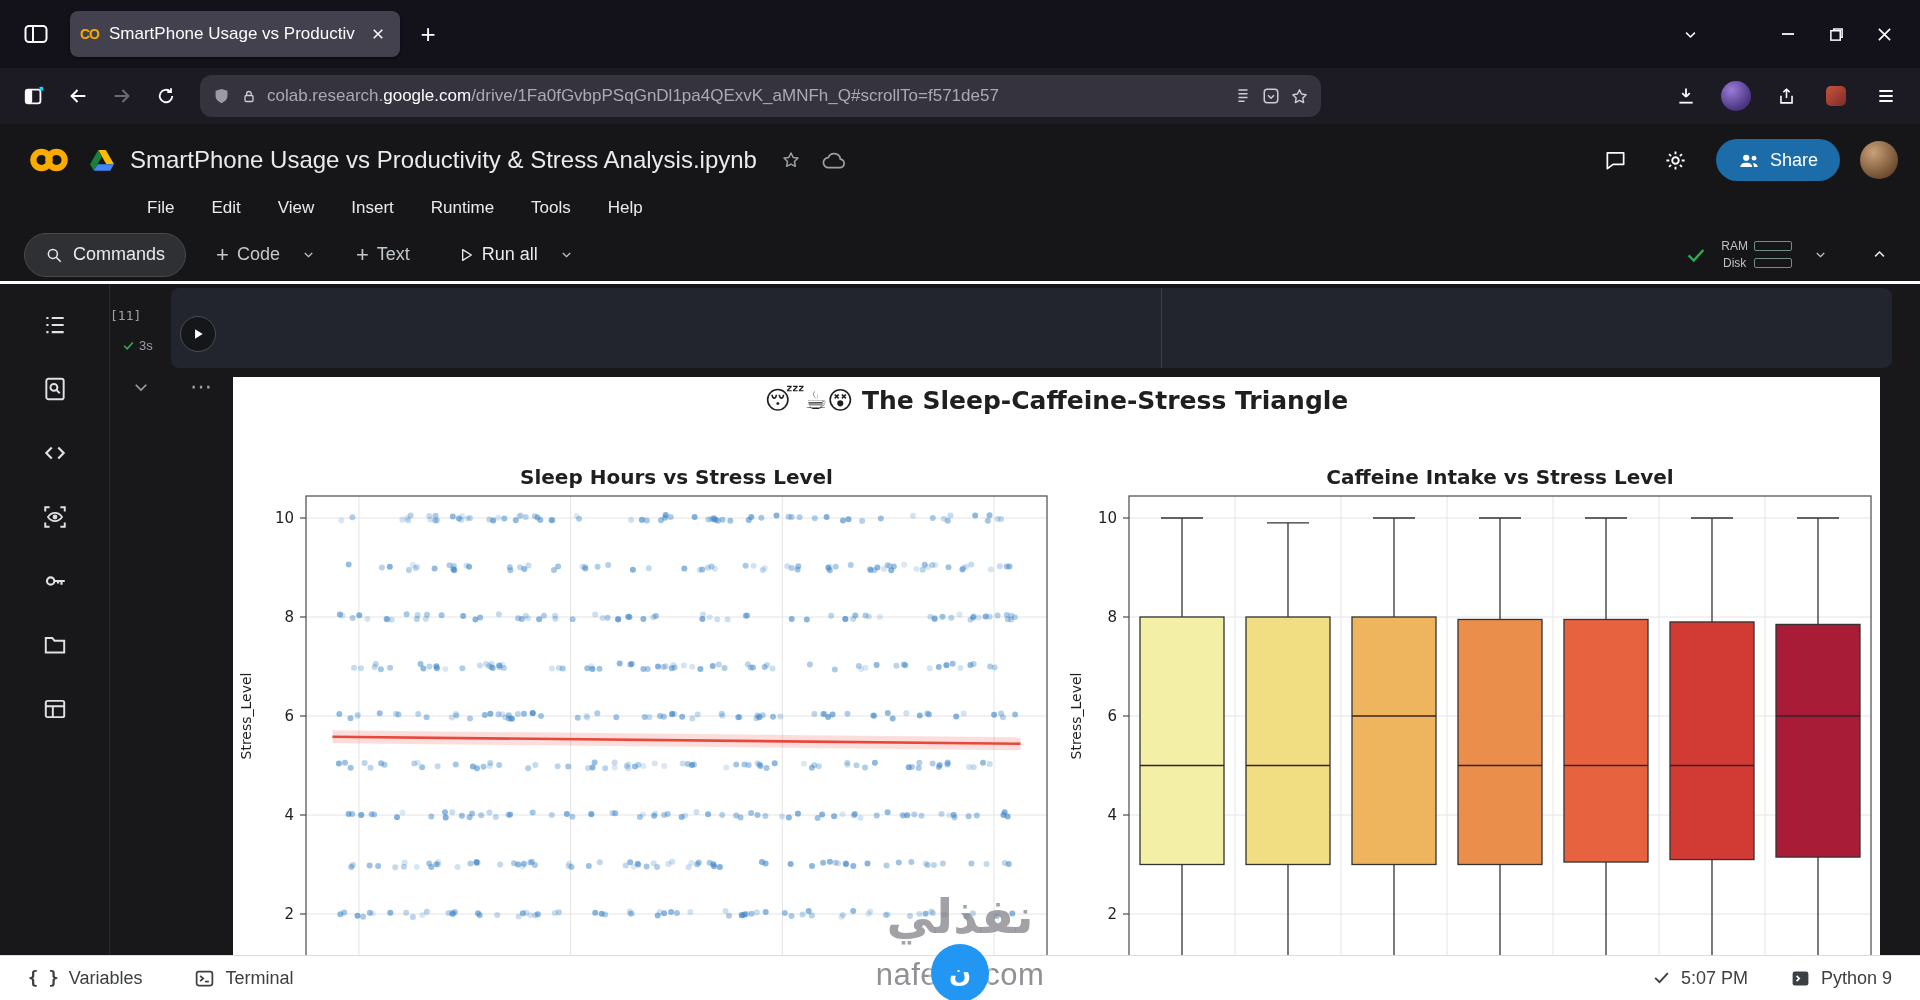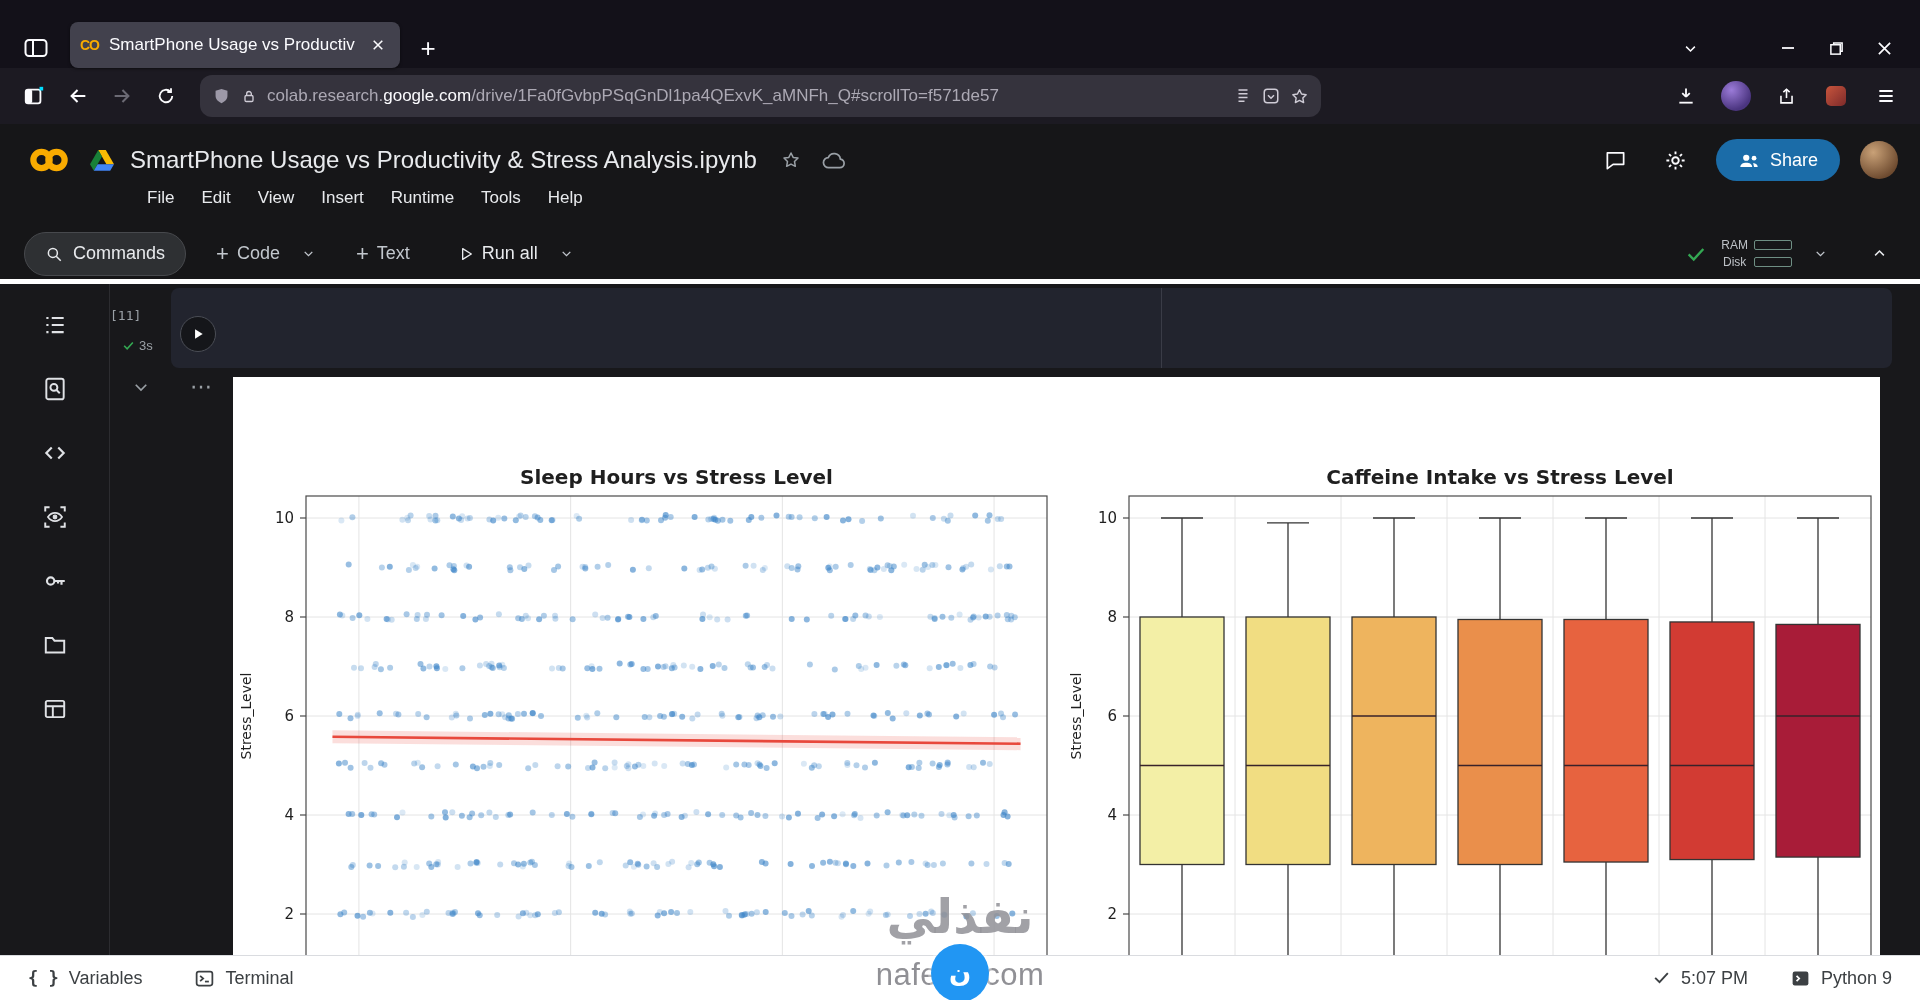--- a/index.html
+++ b/index.html
@@ -1,20 +1,20 @@
 <!DOCTYPE html>
 <html style="--share-button: #1b6ca8; --accent-green: #34a853; --colab-logo: #f9ab00; --watermark-blue: #2196f3;"><head>
 <meta charset="utf-8">
 <style>
   *{margin:0;padding:0;box-sizing:border-box}
   html,body{width:1920px;height:1000px;overflow:hidden;background:#000;font-family:"Liberation Sans",sans-serif;-webkit-font-smoothing:antialiased}
   svg{display:block}
 
   
-  .tabbar{height:68px;background:#131119;display:flex;align-items:flex-end;padding:0 16px;color:#fbfbfe}
+  .tabbar{height:68px;background:#131119;display:flex;align-items:center;padding:0 16px;color:#fbfbfe}
   .ibtn{display:flex;align-items:center;justify-content:center;width:40px;height:40px;border-radius:6px;color:#fbfbfe;flex:0 0 auto;cursor:default}
   .tab{display:flex;align-items:center;gap:10px;width:330px;height:46px;background:#42414d;border-radius:8px;margin-left:14px;padding:0 10px;box-shadow:0 1px 3px rgba(0,0,0,.5)}
   .tab-fav{color:#f9ab00;font-weight:bold;font-size:14px;letter-spacing:-1px}
   .tab-title{flex:1;font-size:17px;white-space:nowrap;overflow:hidden;color:#fbfbfe}
   .newtab{font-size:26px;margin-left:8px;color:#fbfbfe}
   .winctl{display:flex;align-items:center;gap:8px;margin-left:auto}
   .navbar{height:56px;background:#1c1a22;display:flex;align-items:center;padding:0 14px;gap:4px;color:#fbfbfe}
   .urlbar{flex:0 1 1121px;height:42px;background:#35333d;border-radius:12px;display:flex;align-items:center;gap:10px;padding:0 12px;margin:0 10px;color:#cfccd6}
   .url-text{flex:1;font-size:17px;white-space:nowrap;overflow:hidden;color:#aca9b4}
   .url-domain{color:#fbfbfe}
@@ -23,25 +23,25 @@
   .ext-square{width:20px;height:20px;border-radius:5px;background:linear-gradient(135deg,#c8553d,#7c2a2a)}
   .dim{color:#6b6a74}
 
   
   .colab-header{height:104px;background:#161618;color:#e8eaed;padding:8px 0 0 22px}
   .ch-row1{display:flex;align-items:center;height:56px;gap:14px;padding-right:22px}
   .nb-title{font-size:24px;color:#e8eaed;margin-left:2px}
   .ch-right{display:flex;align-items:center;gap:20px;margin-left:auto}
   .share-btn{display:flex;align-items:center;gap:10px;height:42px;padding:0 22px;border-radius:21px;background:var(--share-button,#1b6ca8);color:#fff;font-size:18px}
   .avatar-lg{width:38px;height:38px;border-radius:50%;background:radial-gradient(circle at 35% 30%,#c9a177,#6d4a2f 75%)}
-  .menubar{display:flex;gap:27px;padding-left:125px;height:40px;align-items:flex-start}
+  .menubar{display:flex;gap:37px;padding-left:125px;height:40px;align-items:center}
   .menu-item{font-size:17px;color:#e8eaed}
 
   
-  .toolbar{height:56px;background:#161618;display:flex;align-items:center;padding:0 24px;gap:6px;color:#c2c7cd;border-bottom:5px solid #ffffff}
+  .toolbar{height:56px;background:#161618;display:flex;align-items:center;padding:0 24px;gap:6px;color:#c2c7cd;border-bottom:3px solid #ffffff}
   .commands{display:flex;align-items:center;gap:10px;height:44px;padding:0 20px;border-radius:22px;background:#2e3033;border:1px solid #47494d;color:#e8eaed;font-size:18px;margin-right:14px}
   .tbtn{display:flex;align-items:center;gap:8px;height:40px;padding:0 10px;border-radius:6px;font-size:18px;color:#c2c7cd}
   .plus{font-size:22px;line-height:1}
   .tb-right{display:flex;align-items:center;gap:14px;margin-left:auto}
   .gauges{display:grid;grid-template-columns:auto 38px;gap:3px 6px;align-items:center}
   .glabel{font-size:12px;color:#bdc1c6;text-align:center}
   .gbar{height:10px;border:1px solid #6f8f84;border-radius:2px;overflow:hidden}
   .gfill{height:100%;background:linear-gradient(90deg,#3fa58a,#4db6ac)}
   .green{color:var(--accent-green,#34a853)}
 
@@ -399,20 +399,21 @@
     </div>
 
     <span class="out-ctl" style="left:22px">
       <svg width="18" height="18" viewBox="0 0 24 24">
           <path d="M5 9l7 7 7-7" fill="none" stroke="currentColor" stroke-width="2.2"></path>
         </svg>
     </span>
     <span class="out-ctl" style="left:80px;top:90px;font-size:22px;letter-spacing:2px">⋯</span>
 
     <div class="output figure">
+      <div class="suptitle">😴☕😵 The Sleep-Caffeine-Stress Triangle</div>
       <div class="sp-title sp2">Caffeine Intake vs Stress Level</div>
       <div class="sp-title sp1">Sleep Hours vs Stress Level</div>
       <svg id="chart-scatter" width="830" height="468">
           <line x1="73" y1="427" x2="814" y2="427" stroke="#e4e4e4" stroke-width="1"></line>
           <line x1="73" y1="328" x2="814" y2="328" stroke="#e4e4e4" stroke-width="1"></line>
           <line x1="73" y1="229" x2="814" y2="229" stroke="#e4e4e4" stroke-width="1"></line>
           <line x1="73" y1="130" x2="814" y2="130" stroke="#e4e4e4" stroke-width="1"></line>
           <line x1="73" y1="31" x2="814" y2="31" stroke="#e4e4e4" stroke-width="1"></line>
           <line x1="125.92857142857142" y1="9" x2="125.92857142857142" y2="468" stro="" stroke="#e4e4e4" stroke-width="1"></line>
           <line x1="337.64285714285717" y1="9" x2="337.64285714285717" y2="468" stro="" stroke="#e4e4e4" stroke-width="1"></line>

